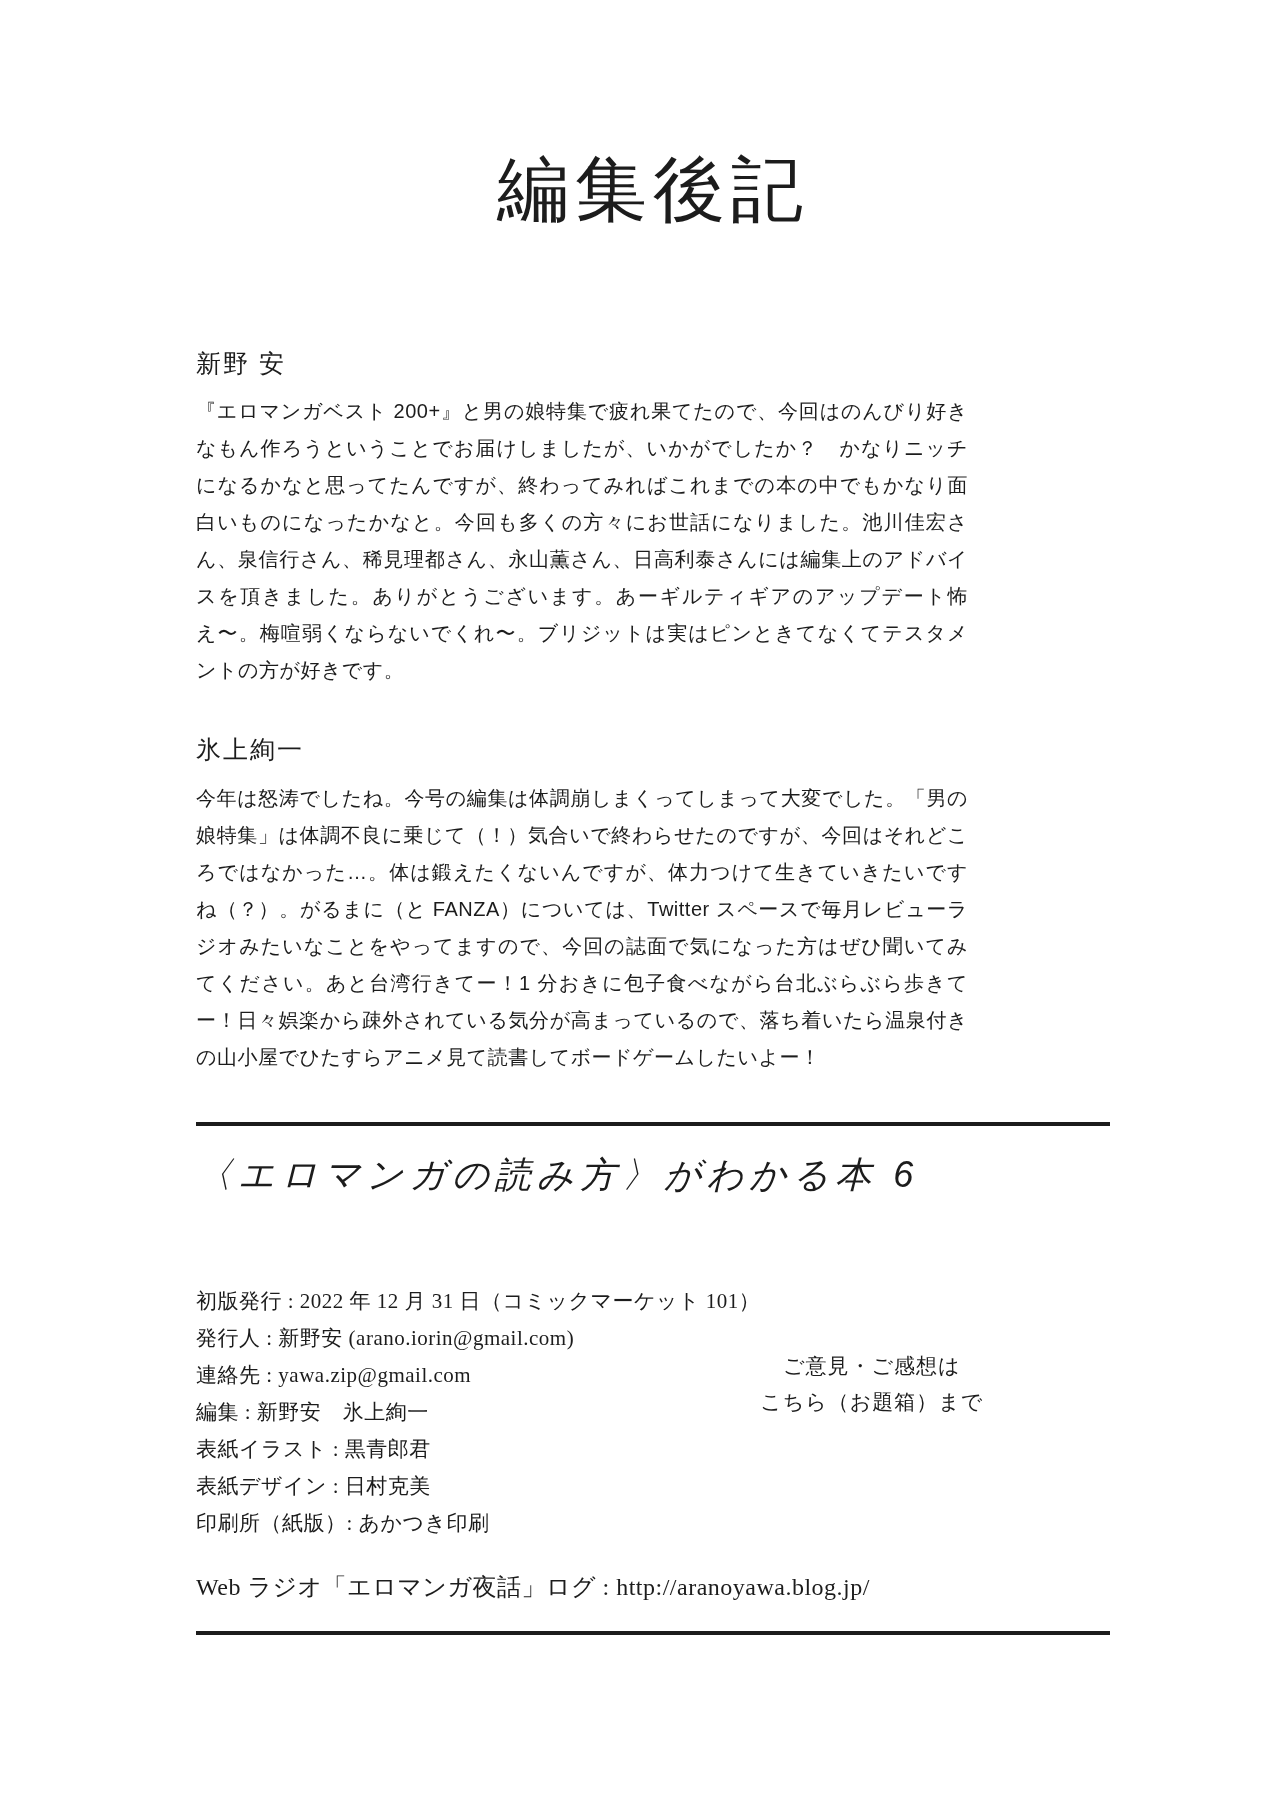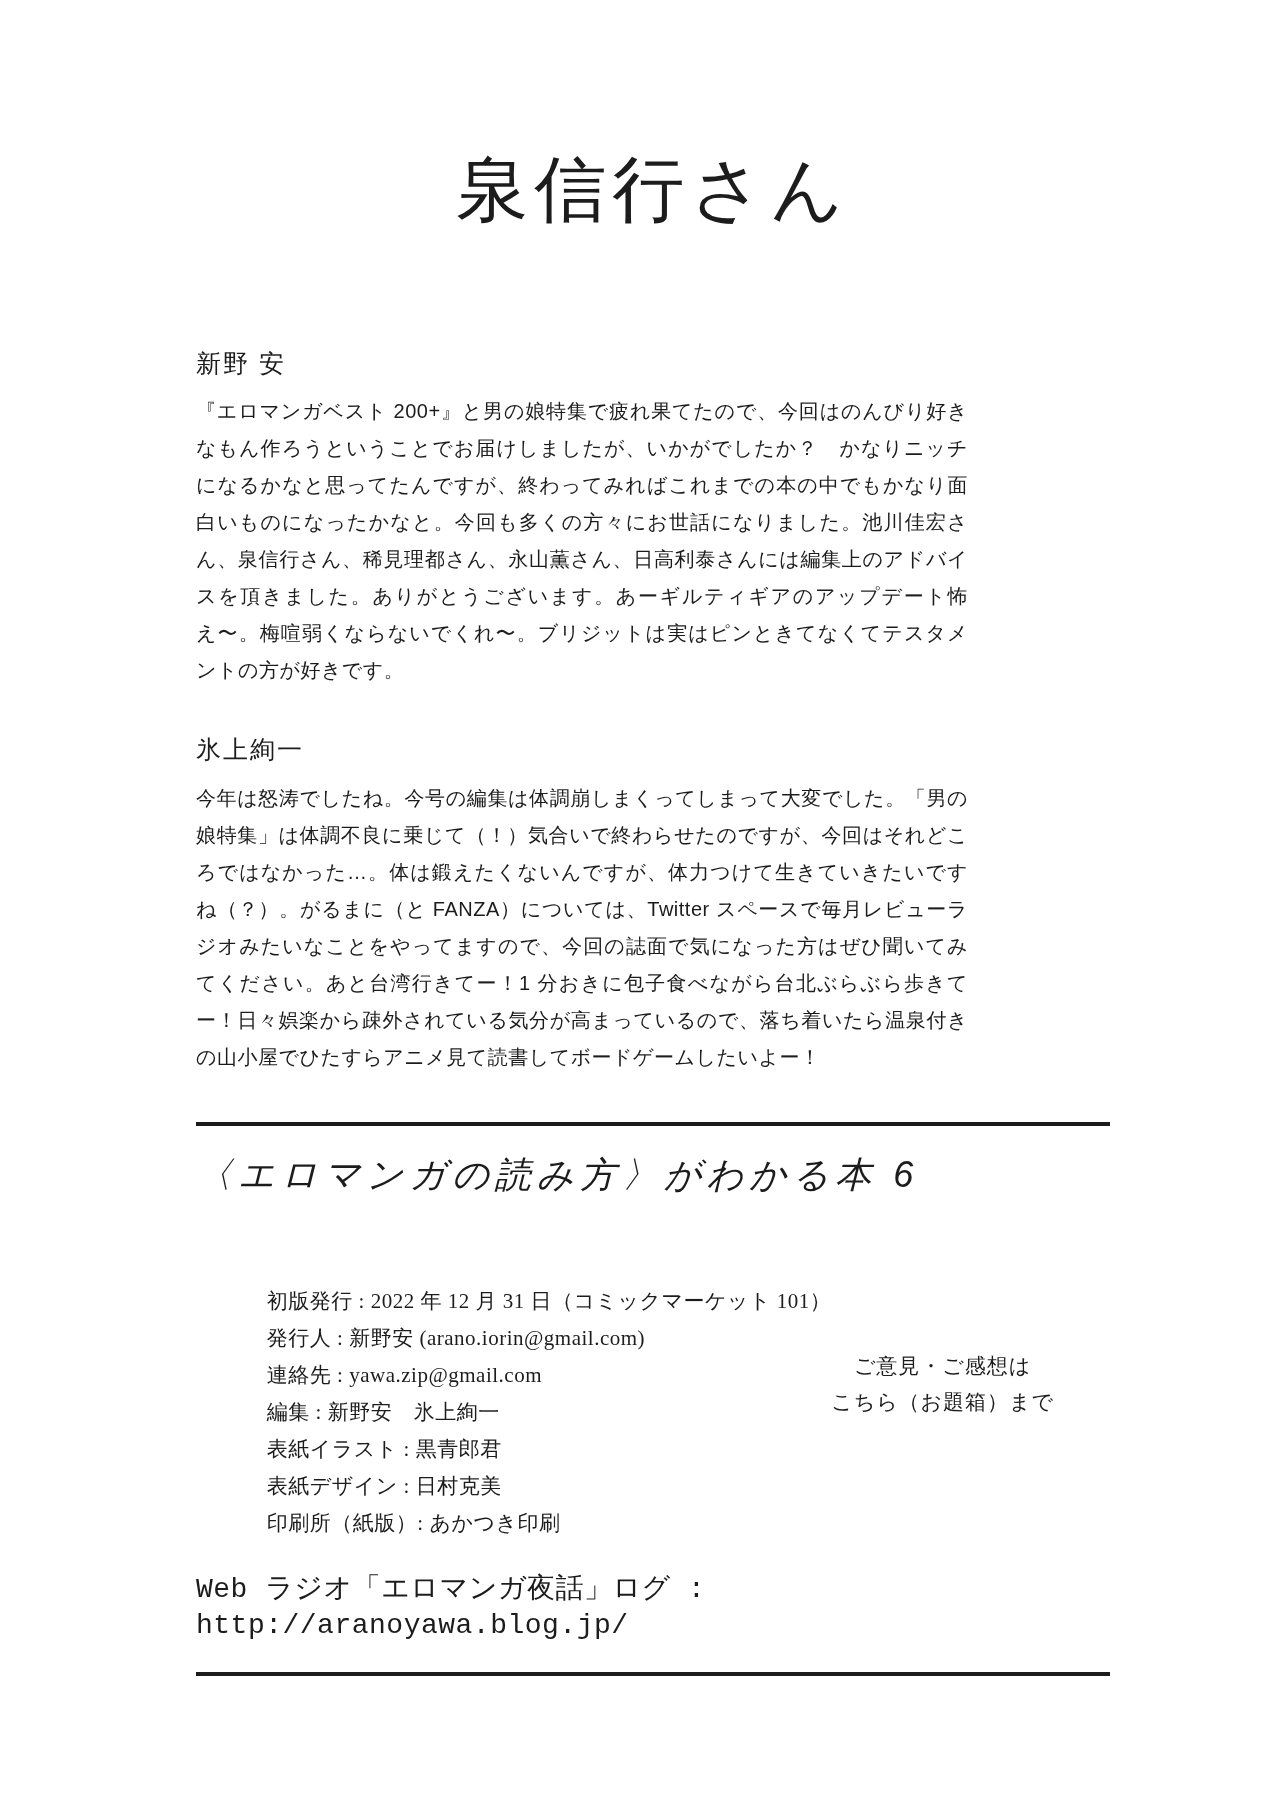--- a/index.html
+++ b/index.html
@@ -23,51 +23,51 @@
   }
   .rule{
     border:none;border-top:4px solid #1c1c1c;margin:0;width:100%;
   }
   .rule-top{margin-top:46px;}
   .rule-bottom{margin-top:28px;}
   .book-title{
     margin:26px 0 0 0;font-size:36px;font-weight:400;letter-spacing:6px;line-height:1.3;font-style:italic;
   }
   .colophon-row{
-    display:flex;justify-content:center;align-items:flex-start;margin-top:84px;
+    display:flex;justify-content:flex-start;align-items:flex-start;margin-top:84px;
   }
   .colophon{
     font-family:"Liberation Serif","DejaVu Serif",serif;
     font-size:21px;line-height:37px;letter-spacing:0.5px;
   }
   .qr-block{
     width:208px;display:flex;flex-direction:row;align-items:center;margin-top:10px;
   }
   .qr-note{
     font-family:"Liberation Serif","DejaVu Serif",serif;
     font-size:21px;line-height:36px;text-align:center;letter-spacing:1px;white-space:nowrap;
   }
   .qr{
     margin-top:14px;width:168px;height:168px;
     display:grid;grid-template-columns:repeat(25,1fr);grid-template-rows:repeat(25,1fr);
     background:#ffffff;
   }
   .qr div{background:#ffffff;}
   .qr div.on{background:#000000;}
   .webradio{
-    font-family:Liberation Mono, monospace;
-    font-size:28px;letter-spacing:0.5px;margin-top:30px;line-height:1.3;
+    font-family:Liberation Serif, serif;
+    font-size:24px;letter-spacing:0.5px;margin-top:30px;line-height:1.3;
   }
 </style>
 </head>
 <body>
 
 <div class="page">
 
-  <h1 class="page-title">泉信行さん</h1>
+  <h1 class="page-title">編集後記</h1>
 
   <section class="sec1">
     <h2 class="author-name">新野 安</h2>
     <p class="essay">『エロマンガベスト 200+』と男の娘特集で疲れ果てたので、今回はのんびり好きなもん作ろうということでお届けしましたが、いかがでしたか？　かなりニッチになるかなと思ってたんですが、終わってみればこれまでの本の中でもかなり面白いものになったかなと。今回も多くの方々にお世話になりました。池川佳宏さん、泉信行さん、稀見理都さん、永山薫さん、日高利泰さんには編集上のアドバイスを頂きました。ありがとうございます。あーギルティギアのアップデート怖え〜。梅喧弱くならないでくれ〜。ブリジットは実はピンときてなくてテスタメントの方が好きです。</p>
   </section>
 
   <section class="sec2">
     <h2 class="author-name">氷上絢一</h2>
     <p class="essay">今年は怒涛でしたね。今号の編集は体調崩しまくってしまって大変でした。「男の娘特集」は体調不良に乗じて（！）気合いで終わらせたのですが、今回はそれどころではなかった…。体は鍛えたくないんですが、体力つけて生きていきたいですね（？）。がるまに（と FANZA）については、Twitter スペースで毎月レビューラジオみたいなことをやってますので、今回の誌面で気になった方はぜひ聞いてみてください。あと台湾行きてー！1 分おきに包子食べながら台北ぶらぶら歩きてー！日々娯楽から疎外されている気分が高まっているので、落ち着いたら温泉付きの山小屋でひたすらアニメ見て読書してボードゲームしたいよー！</p>
   </section>

